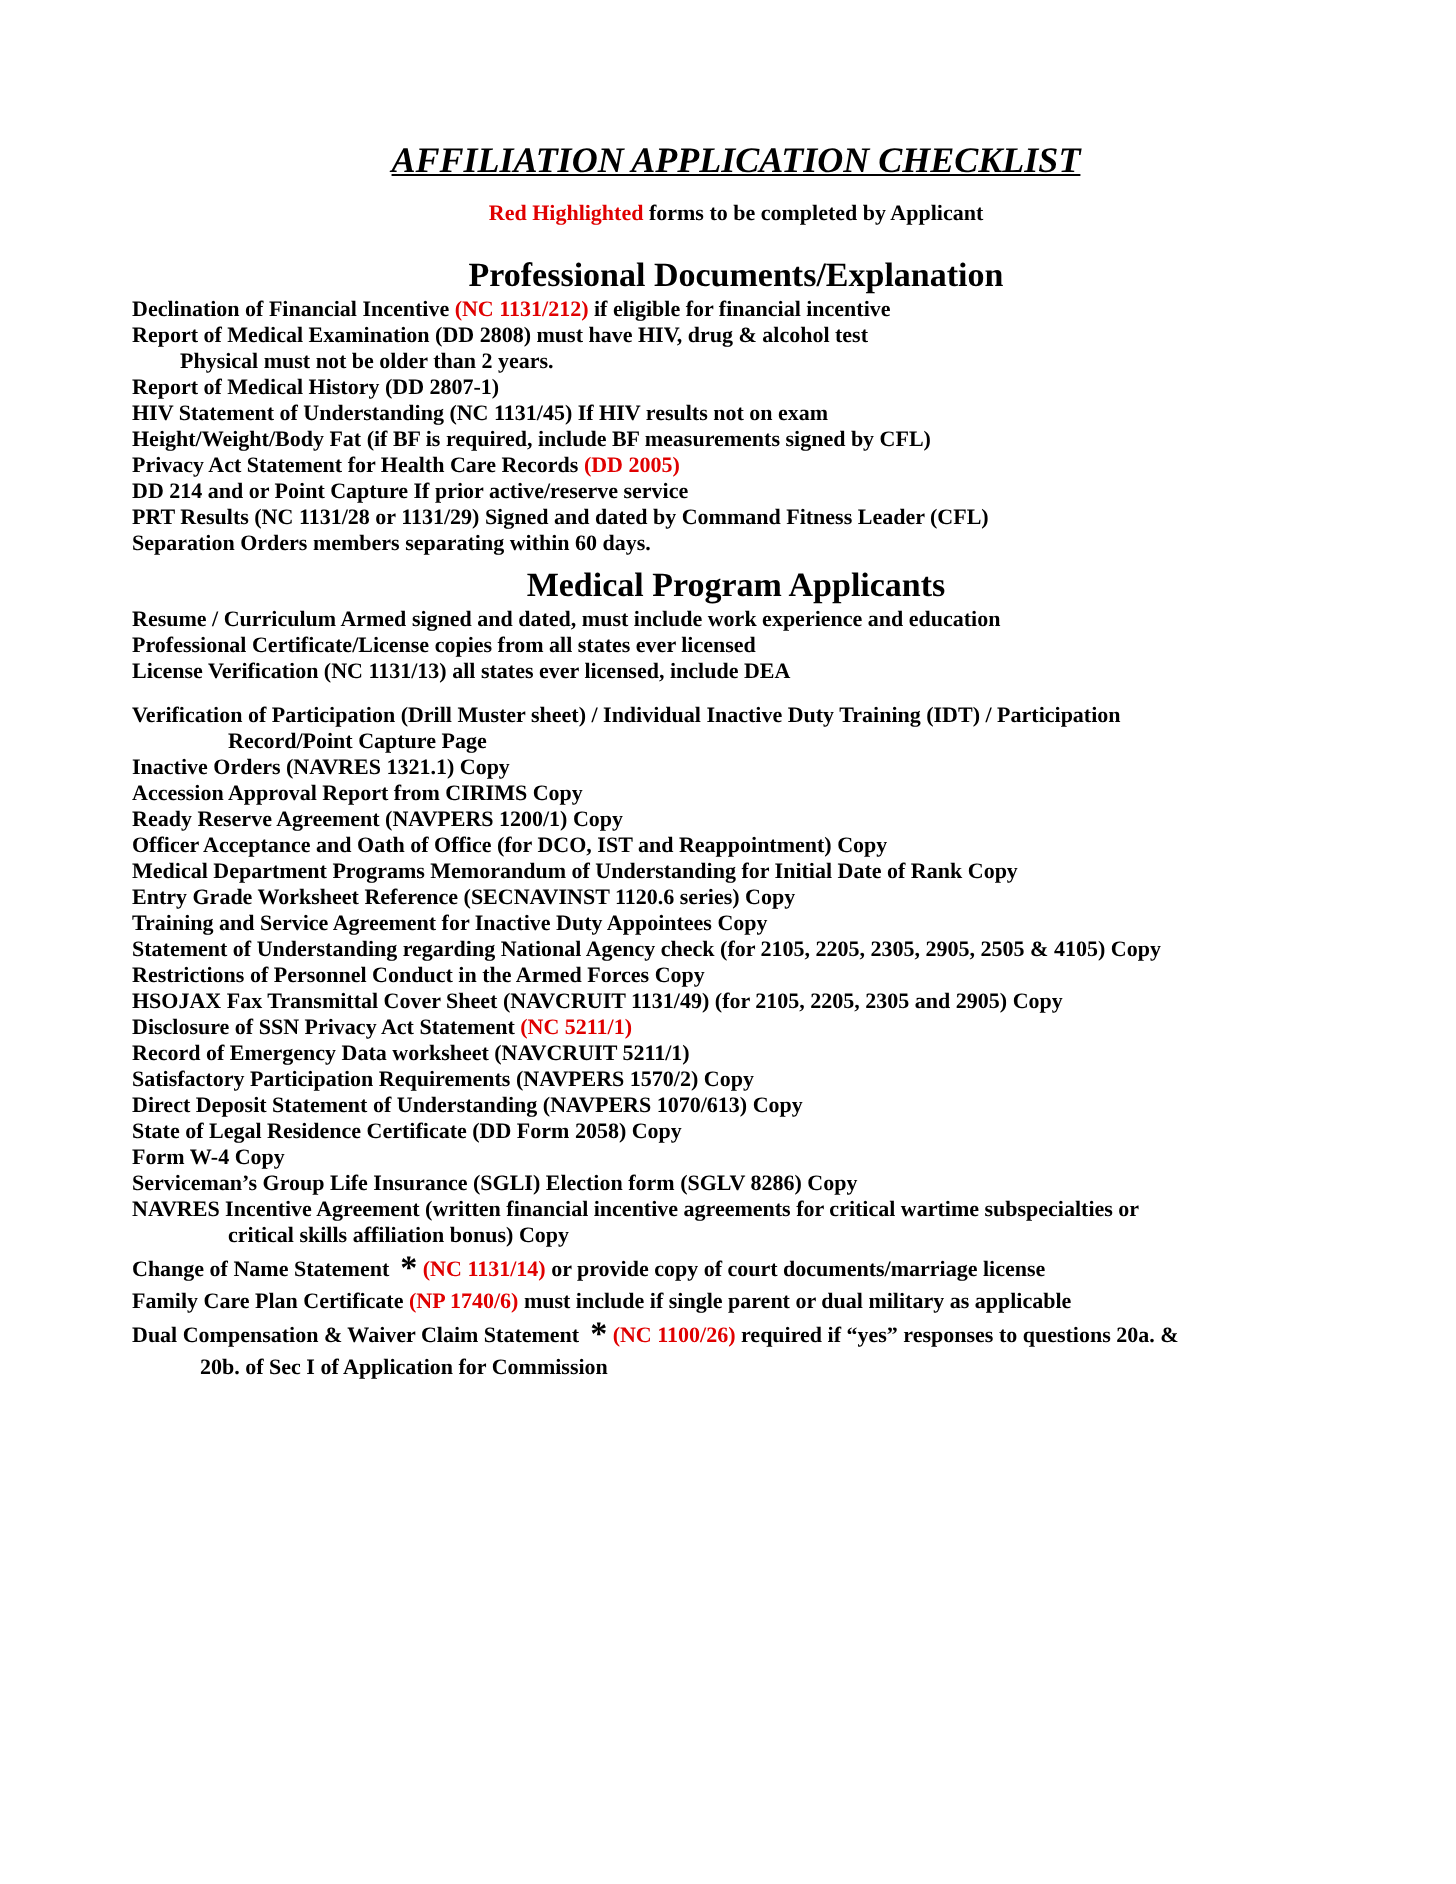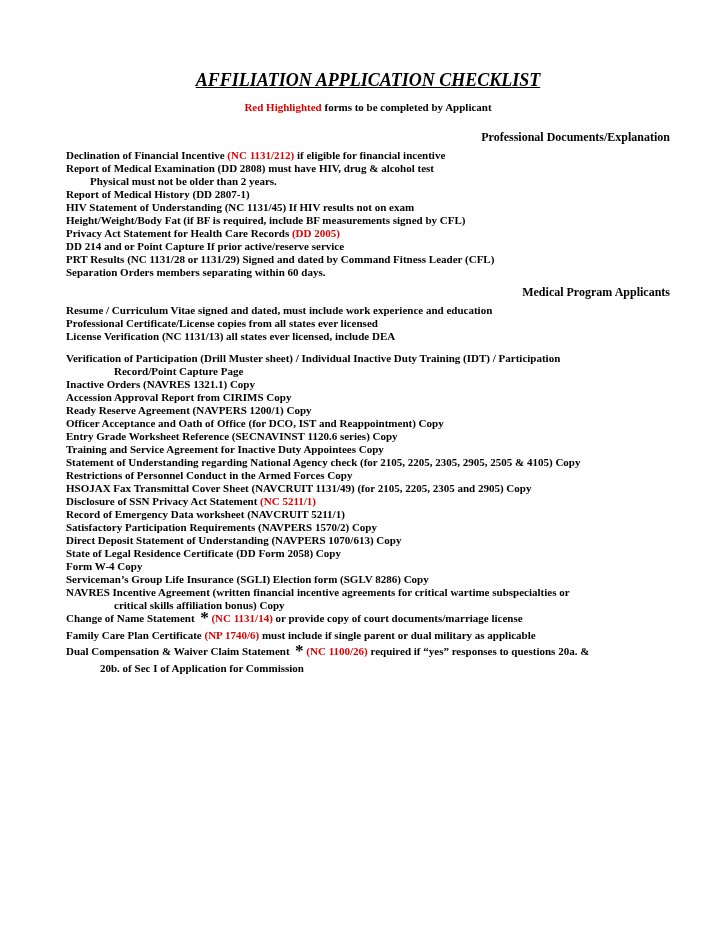--- a/index.html
+++ b/index.html
@@ -34,22 +34,22 @@
   .header-lines .line {
     font-size: 11px;
     line-height: 17px;
     font-weight: bold;
     white-space: nowrap;
   }
   .doc-section { margin-top: 12px; }
   #sections .doc-section:nth-of-type(2) { margin-top: 4px; }
   #sections .doc-section:nth-of-type(3) { margin-top: 9px; }
   .section-heading {
-    text-align: right;
-    font-size: 12px;
+    text-align: center;
+    font-size: 17px;
     line-height: 19px;
     font-weight: bold;
     margin-bottom: 2px;
     white-space: nowrap;
   }
   .line {
     font-size: 11px;
     line-height: 13px;
     white-space: nowrap;
   }
@@ -88,31 +88,32 @@
         <div class="line"><span class="seg-b">Report of Medical History (DD 2807-1)</span></div>
         <div class="line"><span class="seg-b">HIV Statement of Understanding (NC 1131/45)</span><span class="seg-n"> If HIV results not on exam</span></div>
         <div class="line"><span class="seg-b">Height/Weight/Body Fat (if BF is required, include BF measurements signed by CFL)</span></div>
         <div class="line"><span class="seg-b">Privacy Act Statement for Health Care Records </span><span class="seg-r">(DD 2005)</span></div>
         <div class="line"><span class="seg-b">DD 214 and or Point Capture </span><span class="seg-n">If prior active/reserve service</span></div>
         <div class="line"><span class="seg-b">PRT Results (NC 1131/28 or 1131/29)</span><span class="seg-n"> Signed and dated by Command Fitness Leader (CFL)</span></div>
         <div class="line"><span class="seg-b">Separation Orders </span><span class="seg-n">members separating within 60 days.</span></div>
       </section>
       <section class="doc-section">
         <div class="section-heading">Medical Program Applicants</div>
-        <div class="line"><span class="seg-b">Resume / Curriculum Vitae </span><span class="seg-n">signed and dated, must include work experience and education</span></div>
+        <div class="line"><span class="seg-b">Resume / Curriculum Armed </span><span class="seg-n">signed and dated, must include work experience and education</span></div>
         <div class="line"><span class="seg-b">Professional Certificate/License </span><span class="seg-n">copies from all states ever licensed</span></div>
         <div class="line"><span class="seg-b">License Verification (NC 1131/13) </span><span class="seg-n">all states ever licensed, include DEA</span></div>
       </section>
       <section class="doc-section">
         <div class="line"><span class="seg-b">Verification of Participation (Drill Muster sheet) / Individual Inactive Duty Training (IDT) / Participation</span></div>
         <div class="line indent-3"><span class="seg-b">Record/Point Capture Page</span></div>
         <div class="line"><span class="seg-b">Inactive Orders (NAVRES 1321.1) </span><span class="seg-n">Copy</span></div>
         <div class="line"><span class="seg-b">Accession Approval Report from CIRIMS </span><span class="seg-n">Copy</span></div>
         <div class="line"><span class="seg-b">Ready Reserve Agreement (NAVPERS 1200/1) </span><span class="seg-n">Copy</span></div>
         <div class="line"><span class="seg-b">Officer Acceptance and Oath of Office (for DCO, IST and Reappointment) </span><span class="seg-n">Copy</span></div>
+        <div class="line"><span class="seg-b">Medical Department Programs Memorandum of Understanding for Initial Date of Rank </span><span class="seg-n">Copy</span></div>
         <div class="line"><span class="seg-b">Entry Grade Worksheet Reference (SECNAVINST 1120.6 series) Copy</span></div>
         <div class="line"><span class="seg-b">Training and Service Agreement for Inactive Duty Appointees </span><span class="seg-n">Copy</span></div>
         <div class="line"><span class="seg-b">Statement of Understanding regarding National Agency check </span><span class="seg-n">(for 2105, 2205, 2305, 2905, 2505 &amp; 4105) Copy</span></div>
         <div class="line"><span class="seg-b">Restrictions of Personnel Conduct in the Armed Forces </span><span class="seg-n">Copy</span></div>
         <div class="line"><span class="seg-b">HSOJAX Fax Transmittal Cover Sheet (NAVCRUIT 1131/49)</span><span class="seg-n"> (for 2105, 2205, 2305 and 2905) Copy</span></div>
         <div class="line"><span class="seg-b">Disclosure of SSN Privacy Act Statement </span><span class="seg-r">(NC 5211/1)</span></div>
         <div class="line"><span class="seg-b">Record of Emergency Data worksheet (NAVCRUIT 5211/1)</span></div>
         <div class="line"><span class="seg-b">Satisfactory Participation Requirements (NAVPERS 1570/2) </span><span class="seg-n">Copy</span></div>
         <div class="line"><span class="seg-b">Direct Deposit Statement of Understanding (NAVPERS 1070/613) </span><span class="seg-n">Copy</span></div>
         <div class="line"><span class="seg-b">State of Legal Residence Certificate (DD Form 2058) Copy</span></div>

